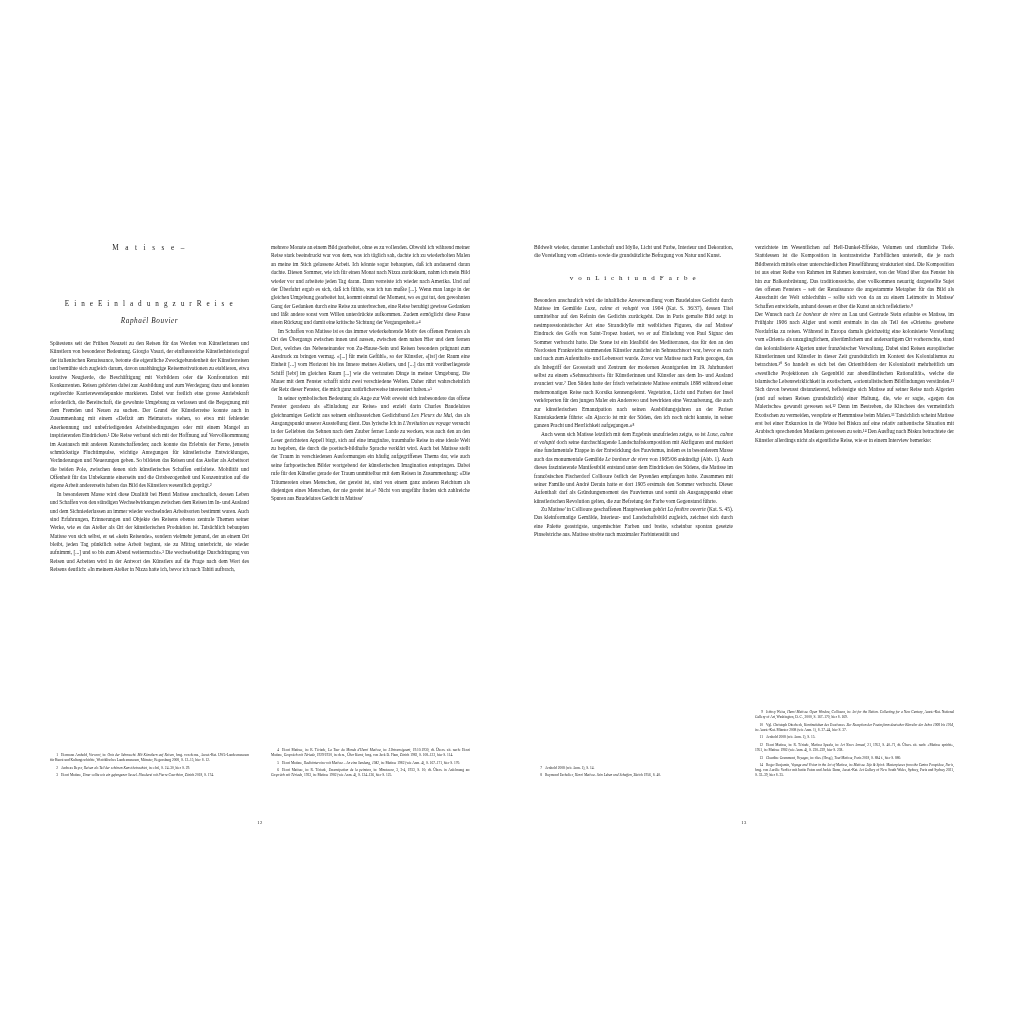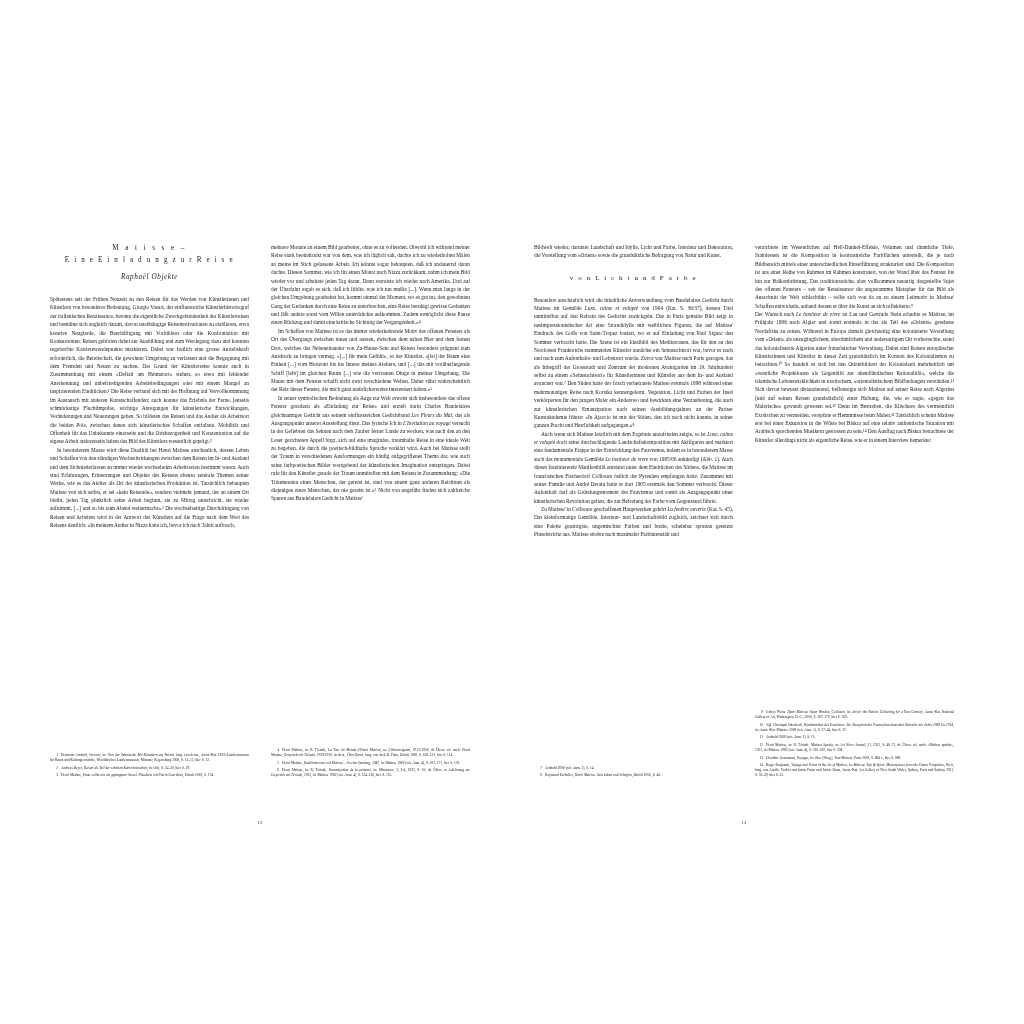--- a/index.html
+++ b/index.html
@@ -39,20 +39,21 @@
   .title-main {
     font-size: 7.2px;
     letter-spacing: 2.4px;
     text-transform: none;
     line-height: 1.6;
   }
   .title-sub {
     font-size: 7.2px;
     letter-spacing: 1.6px;
     line-height: 1.6;
+    margin-top: 44px;
   }
   .title-author {
     font-style: italic;
     font-size: 7.2px;
     letter-spacing: 0.6px;
     margin-top: 7px;
   }
   .section-head {
     text-align: center;
     font-size: 7px;
@@ -133,21 +134,21 @@
 <div class="spread">
 
   <div class="page page-left">
 
     <div class="colwrap">
 
       <div class="coltext c1">
         <div class="title-block">
           <div class="title-main">M a t i s s e  –</div>
           <div class="title-sub">E i n e  E i n l a d u n g  z u r  R e i s e</div>
-          <div class="title-author">Raphaël Objekte</div>
+          <div class="title-author">Raphaël Bouvier</div>
         </div>
         <p class="para first">Spätestens seit der Frühen Neuzeit zu den Reisen für das Werden von Künstlerinnen und Künstlern von besonderer Bedeutung. Giorgio Vasari, der einflussreiche Künstlerhistoriograf der italienischen Renaissance, betonte die eigentliche Zweckgebundenheit der Künstlerreisen und bemühte sich zugleich darum, davon unabhängige Reisemotivationen zu etablieren, etwa kreative Neugierde, die Beschäftigung mit Vorbildern oder die Konfrontation mit Konkurrenten. Reisen gehörten dabei zur Ausbildung und zum Werdegang dazu und konnten regelrechte Karrierewendepunkte markieren. Dabei war freilich eine grosse Anriebskraft erforderlich, die Bereitschaft, die gewohnte Umgebung zu verlassen und die Begegnung mit dem Fremden und Neuen zu suchen. Der Grund der Künstlerreise konnte auch in Zusammenhang mit einem «Defizit am Heimatort» stehen, so etwa mit fehlender Anerkennung und unbefriedigenden Arbeitsbedingungen oder mit einem Mangel an inspirierenden Eindrücken.¹ Die Reise verband sich mit der Hoffnung auf Vervollkommnung im Austausch mit anderen Kunstschaffenden; auch konnte das Erlebnis der Ferne, jenseits schmückstige Fluchtimpulse, wichtige Anregungen für künstlerische Entwicklungen, Veränderungen und Neuerungen geben. So bildeten das Reisen und das Atelier als Arbeitsort die beiden Pole, zwischen denen sich künstlerisches Schaffen entfaltete. Mobilität und Offenheit für das Unbekannte einerseits und die Ortsbezogenheit und Konzentration auf die eigene Arbeit andererseits haben das Bild des Künstlers wesentlich geprägt.²</p>
         <p class="para">In besonderem Masse wird diese Dualität bei Henri Matisse anschaulich, dessen Leben und Schaffen von den ständigen Wechselwirkungen zwischen dem Reisen im In- und Ausland und dem Sichniederlassen an immer wieder wechselnden Arbeitsorten bestimmt waren. Auch sind Erfahrungen, Erinnerungen und Objekte des Reisens ebenso zentrale Themen seiner Werke, wie es das Atelier als Ort der künstlerischen Produktion ist. Tatsächlich bebaupten Matisse von sich selbst, er sei «kein Reisende», sondern vielmehr jemand, der an einem Ort bleibt, jeden Tag pünktlich seine Arbeit beginnt, sie zu Mittag unterbricht, sie wieder aufnimmt, [...] und so bis zum Abend weitermacht».³ Die wechselseitige Durchdringung von Reisen und Arbeiten wird in der Antwort des Künstlers auf die Frage nach dem Wert des Reisens deutlich: «In meinem Atelier in Nizza hatte ich, bevor ich nach Tahiti aufbrach,</p>
       </div>
 
       <div class="coltext c2">
         <p class="para first">mehrere Monate an einem Bild gearbeitet, ohne es zu vollenden. Obwohl ich während meiner Reise stark beeindruckt war von dem, was ich täglich sah, dachte ich zu wiederholten Malen an meine im Stich gelassene Arbeit. Ich könnte sogar behaupten, daß ich andauernd daran dachte. Diesen Sommer, wie ich für einen Monat nach Nizza zurückkam, nahm ich mein Bild wieder vor und arbeitete jeden Tag daran. Dann verreiste ich wieder nach Amerika. Und auf der Überfahrt ergab es sich, daß ich fühlte, was ich tun mußte [...]. Wenn man lange in der gleichen Umgebung gearbeitet hat, kommt einmal der Moment, wo es gut tut, den gewohnten Gang der Gedanken durch eine Reise zu unterbrechen, eine Reise beruhigt gewisse Gedanken und läßt andere sonst vom Willen unterdrückte aufkommen. Zudem ermöglicht diese Pause einen Rückzug und damit eine kritische Sichtung der Vergangenheit.»⁴</p>
         <p class="para">Im Schaffen von Matisse ist es das immer wiederkehrende Motiv des offenen Fensters als Ort des Übergangs zwischen innen und aussen, zwischen dem nahen Hier und dem fernen Dort, welches das Nebeneinander von Zu-Hause-Sein und Reisen besonders prägnant zum Ausdruck zu bringen vermag. «[...] für mein Gefühl», so der Künstler, «[ist] der Raum eine Einheit [...] vom Horizont bis ins Innere meines Ateliers, und [...] das mit vorüberliegende Schiff [lebt] im gleichen Raum [...] wie die vertrauten Dinge in meiner Umgebung. Die Mauer mit dem Fenster schafft nicht zwei verschiedene Welten. Daher rührt wahrscheinlich der Reiz dieser Fenster, die mich ganz natürlicherweise interessiert haben.»⁵</p>
         <p class="para">In seiner symbolischen Bedeutung als Auge zur Welt erweist sich insbesondere das offene Fenster geradezu als «Einladung zur Reise» und erzielt darin Charles Baudelaires gleichnamiges Gedicht aus seinem einflussreichen Gedichtband <i>Les Fleurs du Mal</i>, das als Ausgangspunkt unserer Ausstellung dient. Das lyrische Ich in <i>L'Invitation au voyage</i> versucht in der Geliebten das Sehnen nach dem Zauber ferner Lande zu wecken, was auch den an den Leser gerichteten Appell birgt, sich auf eine imaginäre, traumhafte Reise in eine ideale Welt zu begeben, die durch die poetisch-bildhafte Sprache verklärt wird. Auch bei Matisse stellt der Traum in verschiedenen Ausformungen ein häufig aufgegriffenes Thema dar, wie auch seine farbpoetischen Bilder wortgebend der künstlerischen Imagination entspringen. Dabei rufe für den Künstler gerade der Traum unmittelbar mit dem Reisen in Zusammenhang: «Die Träumereien eines Menschen, der gereist ist, sind von einem ganz anderen Reichtum als diejenigen eines Menschen, der nie gereist ist.»⁶ Nicht von ungefähr finden sich zahlreiche Spuren aus Baudelaires Gedicht in Matisse'</p>
       </div>

